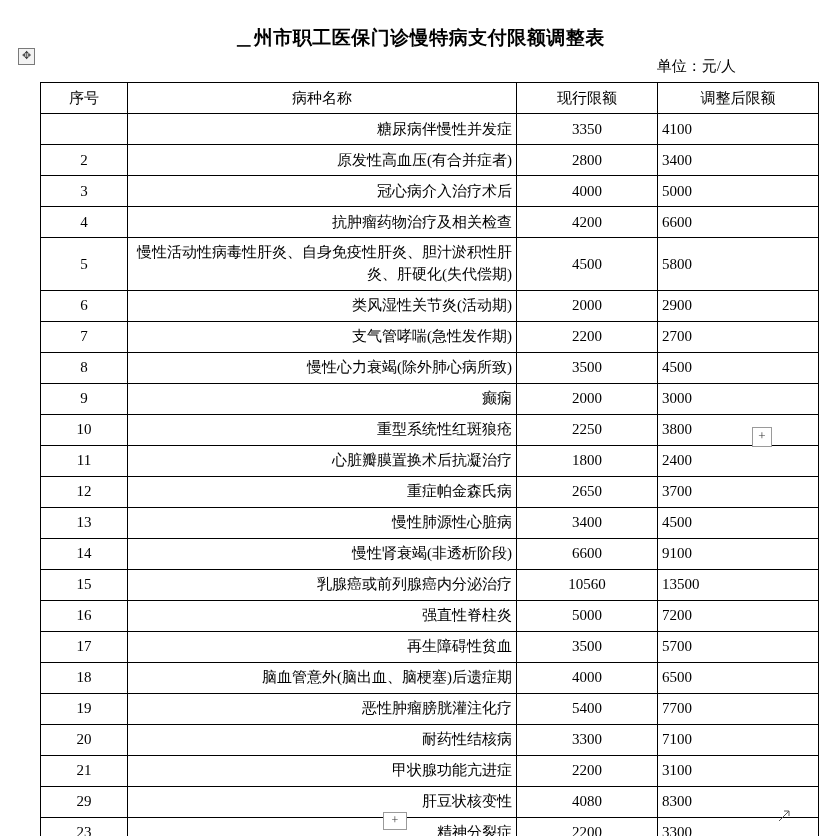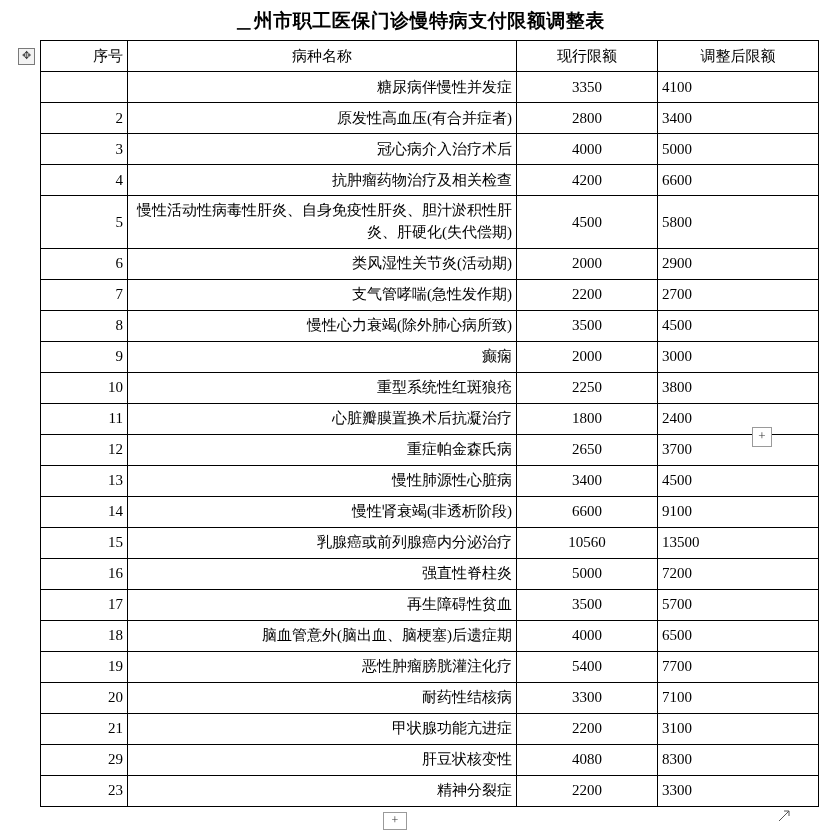--- a/index.html
+++ b/index.html
@@ -18,21 +18,21 @@
   .page {
     position: relative;
     width: 824px;
     height: 836px;
   }
   .doc-title {
     text-align: center;
     font-size: 19px;
     font-weight: bold;
     letter-spacing: 0.5px;
-    padding-top: 8px;
+    padding-top: 25px;
     padding-bottom: 6px;
     font-family: "Liberation Serif", "DejaVu Serif", serif;
     margin-left: 15px;
   }
   .unit-line {
     text-align: right;
     font-size: 15px;
     padding-right: 88px;
     padding-bottom: 6px;
   }
@@ -42,21 +42,21 @@
     width: 744px;
     table-layout: fixed;
   }
   table.main-table td, table.main-table th {
     border: 1px solid #000000;
     font-size: 15px;
     font-weight: normal;
     padding: 2px 4px;
     line-height: 1.35;
   }
-  th.col-no, td.col-no { width: 78px; text-align: right; }
+  th.col-no, td.col-no { width: 78px; text-align: center; }
   th.col-name, td.col-name { width: 380px; text-align: right; padding-left: 8px; }
   th.col-cur, td.col-cur { width: 132px; text-align: center; }
   th.col-adj, td.col-adj { width: 152px; }
   thead th {
     text-align: center;
     height: 26px;
   }
   tbody td {
     height: 26px;
   }
@@ -119,20 +119,21 @@
   }
   .resize-handle svg { display: block; }
 </style>
 </head>
 <body>
 
 <div class="page">
 
   <div class="doc-title">＿州市职工医保门诊慢特病支付限额调整表</div>
 
+  <div class="unit-line">单位：元/人</div>
 
   <table class="main-table">
     <thead>
       <tr>
         <th class="col-no">序号</th>
         <th class="col-name" style="text-align:center;">病种名称</th>
         <th class="col-cur">现行限额</th>
         <th class="col-adj">调整后限额</th>
       </tr>
     </thead>

